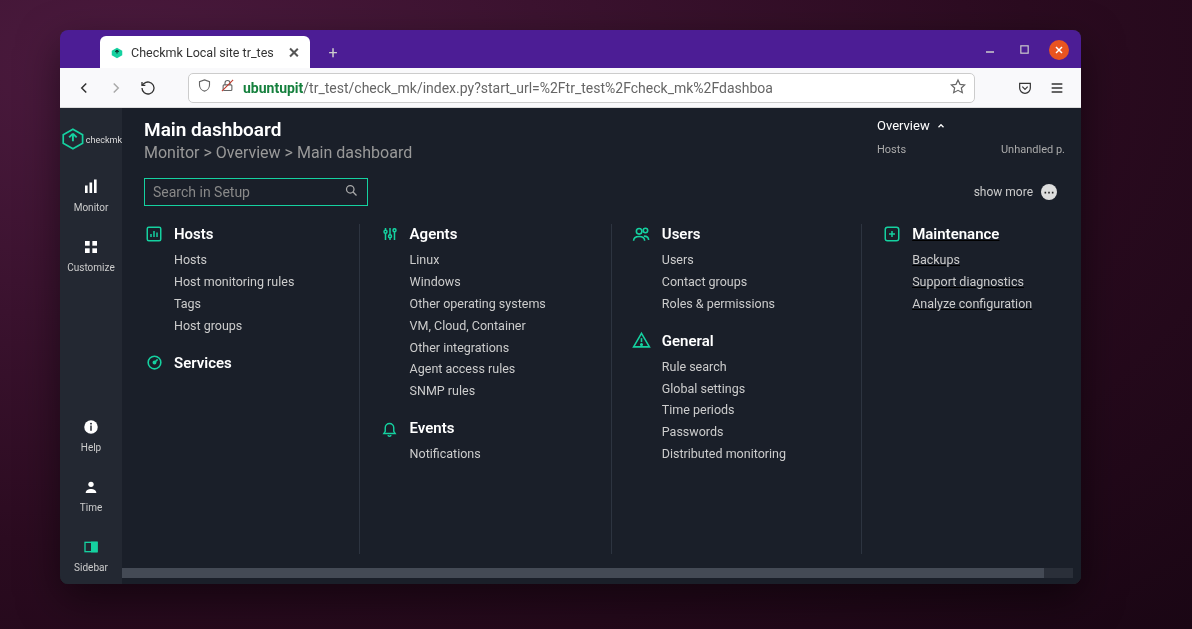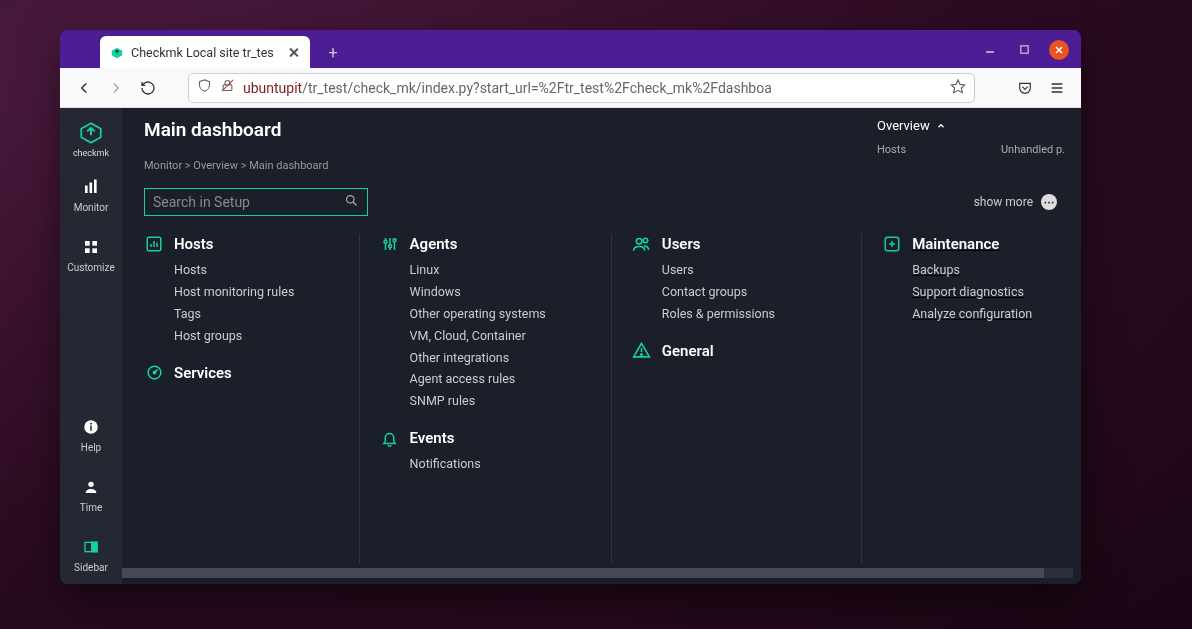--- a/index.html
+++ b/index.html
@@ -15,40 +15,40 @@
 .newtab { width:26px; height:26px; margin-left:10px; margin-bottom:3px; color:#ccc; font-size:16px; display:flex; align-items:center; justify-content:center; }
 .win-controls { position:absolute; right:12px; top:10px; display:flex; gap:16px; }
 .win-btn { width:18px; height:18px; display:flex; align-items:center; justify-content:center; color:#ccc; font-size:14px; }
 .win-close { width:20px; height:20px; border-radius:50%; background:#e95420; color:#fff; font-size:11px; }
 
 .addr-bar { height:40px; background:#f9f9fb; display:flex; align-items:center; padding:0 12px; gap:8px; border-bottom:1px solid #ddd;}
 .nav-btn { width:24px; height:24px; display:flex; align-items:center; justify-content:center; color:#333; }
 .nav-btn.disabled { color:#aaa; }
 .url-box { flex:1; height:30px; border:1px solid #ccc; border-radius:5px; display:flex; align-items:center; padding:0 8px; gap:8px; margin:0 30px 0 20px; background:#fff;}
 .url-text { flex:1; font-size:14px; color:#666; white-space:nowrap; overflow:hidden; }
-.url-text .domain { color:#7f1d1d; font-weight:400; }
+.url-text .domain { color:#15803d; font-weight:700; }
 
 .viewport { position:absolute; top:78px; left:0; right:0; bottom:0; background:#1a1f29; display:flex; }
 
 .sidebar-left { width:62px; background:#232832; display:flex; flex-direction:column; align-items:center; padding-top:6px;}
-.logo-block { width:62px; height:50px; display:flex; flex-direction:column; align-items:center; justify-content:center; }
+.logo-block { width:62px; height:50px; display:flex; align-items:center; justify-content:center; }
 .logo-block .logo-label { font-size:9px; color:#ddd; margin-top:2px;}
 .sb-item { width:62px; height:60px; display:flex; flex-direction:column; align-items:center; justify-content:center; gap:4px; color:#ccc; position:relative;}
 .sb-item.active { background:#1b2029; }
 .sb-item.active::before { content:''; position:absolute; left:0; top:0; bottom:0; width:2.5px; background:#15d1a0;}
 .sb-item.active .sb-icon svg * { stroke:#15d1a0; fill:#15d1a0;}
 .sb-item.active .sb-label { color:#15d1a0;}
 .sb-label { font-size:10px; }
 .sb-icon { width:22px; height:22px; display:flex; align-items:center; justify-content:center;}
 .sb-spacer { flex:1; }
 
 .main-area { flex:1; display:flex; flex-direction:column; position:relative; overflow:hidden;}
 .main-header { padding:10px 22px 6px 22px; display:flex; }
 .title-block h1 { font-size:19px; font-weight:600; color:#fff; }
-.breadcrumbs { font-size:11px; color:#999; margin-top:18px; }
+.breadcrumbs { font-size:16px; color:#999; margin-top:2px; }
 .breadcrumbs span { color:#999; }
 
 .overview-panel { position:absolute; right:0; top:0; width:220px; padding:10px 16px; }
 .ov-title { font-size:13px; color:#fff; display:flex; align-items:center; gap:6px;}
 .ov-cols { display:flex; justify-content:space-between; margin-top:10px; font-size:11px; color:#aaa;}
 
 .content-scroll { flex:1; overflow:hidden; padding:10px 22px 0 22px; }
 .search-row { display:flex; align-items:center; justify-content:space-between; margin-bottom:18px; padding-right:2px;}
 .search-box { width:224px; height:28px; border:1px solid #15d1a0; background:transparent; display:flex; align-items:center; padding:0 8px; }
 .search-box input { flex:1; background:transparent; border:none; outline:none; color:#fde047; font-size:14px; }
@@ -353,20 +353,27 @@
                 <div class="cat-head">
                   <span class="cat-icon">
                     <svg width="19" height="19" viewBox="0 0 24 24" fill="none" stroke="#15d1a0" stroke-width="2">
                       <path d="M12 3 L22 20 H2 Z"></path>
                       <line x1="12" y1="9" x2="12" y2="14"></line>
                       <circle cx="12" cy="17" r="1" fill="#15d1a0"></circle>
                     </svg>
                   </span>
                   <span class="cat-title">General</span>
                 </div>
+                <div class="cat-links">
+                  <a>Rule search</a>
+                  <a>Global settings</a>
+                  <a>Time periods</a>
+                  <a>Passwords</a>
+                  <a>Distributed monitoring</a>
+                </div>
               </div>
             </div>
             <div class="col-divider"></div>
             <div class="col" style="width: 190px; text-decoration: underline;">
               <div class="cat">
                 <div class="cat-head">
                   <span class="cat-icon">
                     <svg width="18" height="18" viewBox="0 0 24 24" fill="none" stroke="#15d1a0" stroke-width="2">
                       <rect x="3" y="3" width="18" height="18" rx="3"></rect>
                       <line x1="12" y1="8" x2="12" y2="16"></line>

